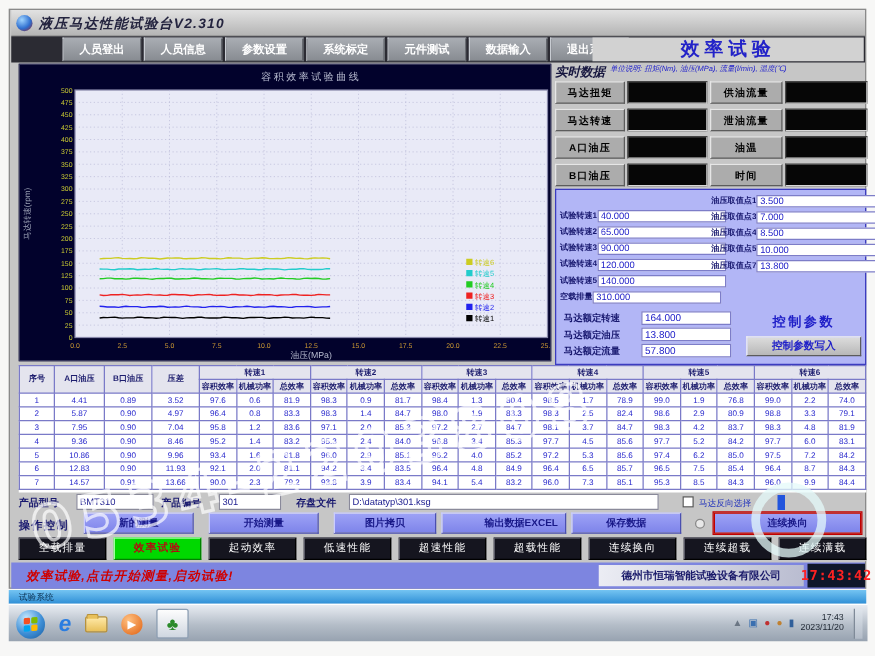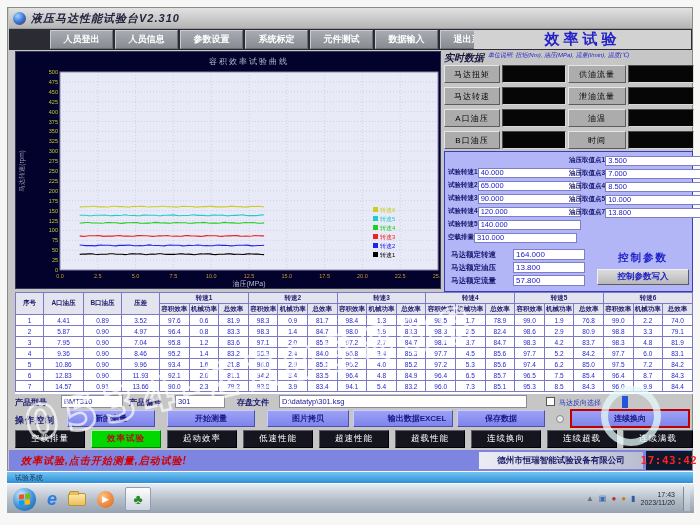--- a/index.html
+++ b/index.html
@@ -19,21 +19,21 @@
 
   
   .chart{position:absolute;left:7px;top:43px;width:426px;height:238px;background:#02022c;border:1px solid #35355a;}
 
   
   .rt-area{position:absolute;left:436px;top:43px;width:249px;height:106px;}
   .rt-head{display:flex;align-items:flex-start;height:13px;}
   .rt-title{font-size:10px;font-weight:bold;font-style:italic;color:#17173f;margin-right:4px;white-space:nowrap;}
   .rt-units{font-size:6px;font-style:italic;color:#2222cc;white-space:nowrap;}
   #rt-grid{position:absolute;left:0;top:14px;width:249px;display:grid;grid-template-columns:56px 64px 58px 66px;grid-auto-rows:18px;column-gap:2px;row-gap:4px;}
-  .rt-label{background:#acacac;border:1px solid;border-color:#e6e6e6 #5c5c5c #5c5c5c #e6e6e6;color:#000;font-size:8px;font-weight:normal;display:flex;align-items:center;justify-content:center;letter-spacing:1px;}
+  .rt-label{background:#acacac;border:1px solid;border-color:#e6e6e6 #5c5c5c #5c5c5c #e6e6e6;color:#000;font-size:8px;font-weight:bold;display:flex;align-items:center;justify-content:center;letter-spacing:1px;}
   .rt-value{background:#060606;border:1px solid;border-color:#4a4a4a #d8d8d8 #d8d8d8 #4a4a4a;}
 
   
   .param-panel{position:absolute;left:436px;top:143px;width:249px;height:141px;background:#b2b6f6;border:1px solid #3c3cc0;}
   .param-col{position:absolute;top:2px;display:flex;flex-direction:column;}
   .pc-left{left:3px;width:118px;margin-top:12px;}
   .pc-right{left:124px;width:123px;}
   .p-row{display:flex;align-items:center;height:13px;}
   .p-label{font-size:6.5px;font-weight:bold;color:#17176e;white-space:nowrap;}
   .pc-left .p-label{width:50px;}

